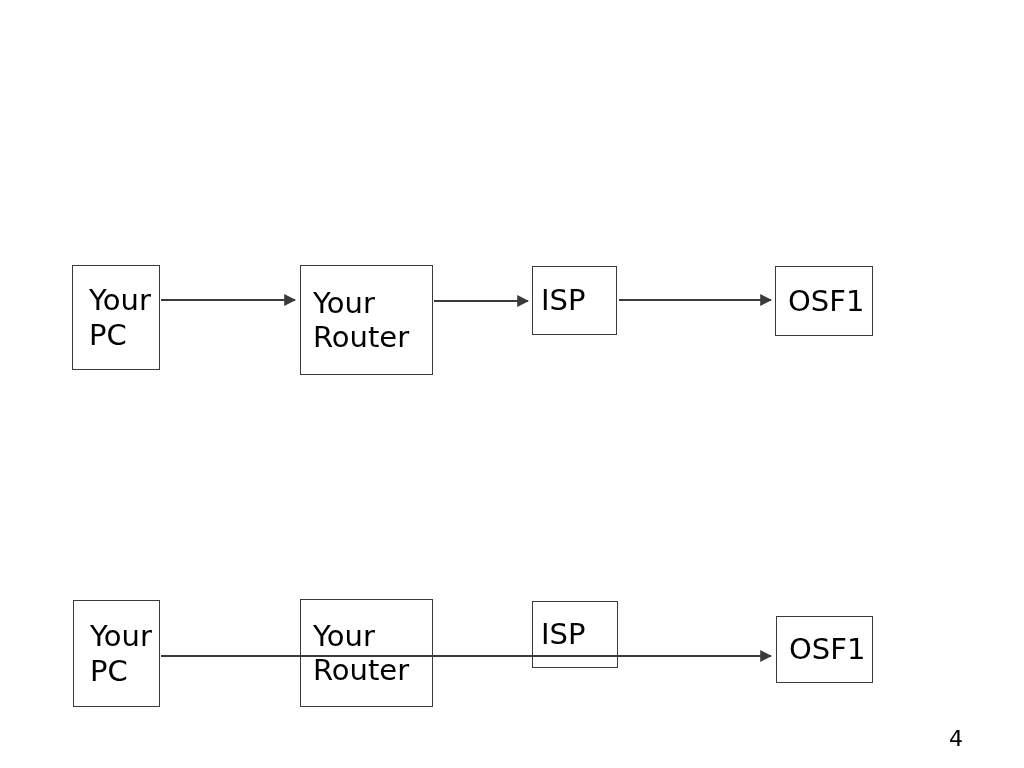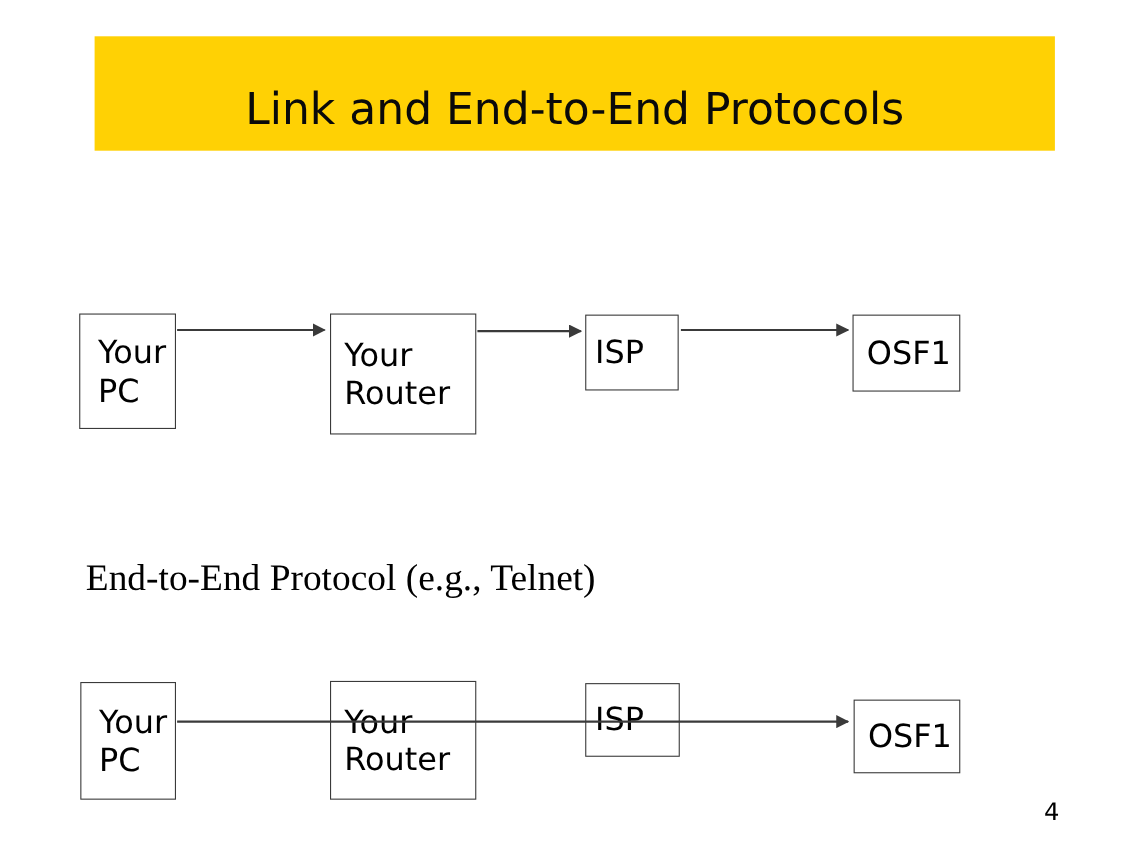--- a/index.html
+++ b/index.html
@@ -49,21 +49,20 @@
     position: absolute;
     border: 1px solid #3a3a3a;
     background: transparent;
     box-sizing: border-box;
     display: flex;
     align-items: center;
     font-family: "DejaVu Sans", sans-serif;
     font-size: 29px;
     line-height: 1.18;
     color: #000000;
-    margin-top: 20px;
   }
   
   #d1-pc     { left: 72px;  top: 265px; width: 88px;  height: 105px; padding-left: 16px; }
   #d1-router { left: 300px; top: 265px; width: 133px; height: 110px; padding-left: 12px; }
   #d1-isp    { left: 532px; top: 266px; width: 85px;  height: 69px;  padding-left: 8px;  }
   #d1-osf    { left: 775px; top: 266px; width: 98px;  height: 70px;  padding-left: 12px; }
   
   #d2-pc     { left: 73px;  top: 600px; width: 87px;  height: 107px; padding-left: 16px; }
   #d2-router { left: 300px; top: 599px; width: 133px; height: 108px; padding-left: 12px; }
   #d2-isp    { left: 532px; top: 601px; width: 86px;  height: 67px;  padding-left: 8px;  }
@@ -83,39 +82,35 @@
     font-family: "DejaVu Sans", sans-serif;
     font-size: 22px;
     color: #000000;
   }
 </style>
 </head>
 <body>
 
 <div id="slide">
 
-  <div id="title-banner">
-    <div id="slide-title">Link and End-to-End Protocols</div>
-  </div>
 
 
   <div id="d1-pc" class="node-box">
     <span>Your PC</span>
   </div>
   <div id="d1-router" class="node-box">
     <span>Your Router</span>
   </div>
   <div id="d1-isp" class="node-box">
     <span>ISP</span>
   </div>
   <div id="d1-osf" class="node-box">
     <span>OSF1</span>
   </div>
 
-  <div id="label-e2e" class="section-label">End-to-End Protocol (e.g., Telnet)</div>
 
   <div id="d2-pc" class="node-box">
     <span>Your PC</span>
   </div>
   <div id="d2-router" class="node-box">
     <span>Your Router</span>
   </div>
   <div id="d2-isp" class="node-box">
     <span>ISP</span>
   </div>

